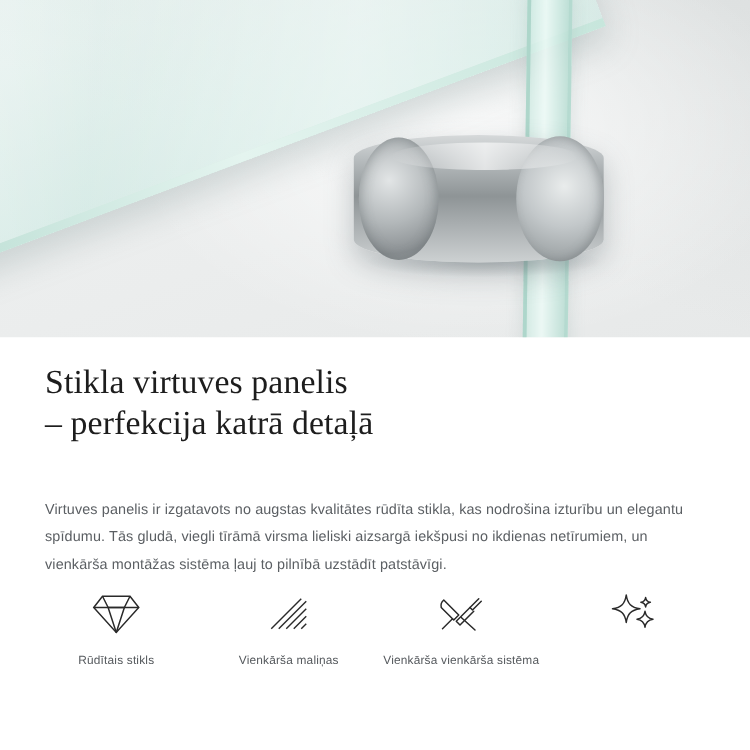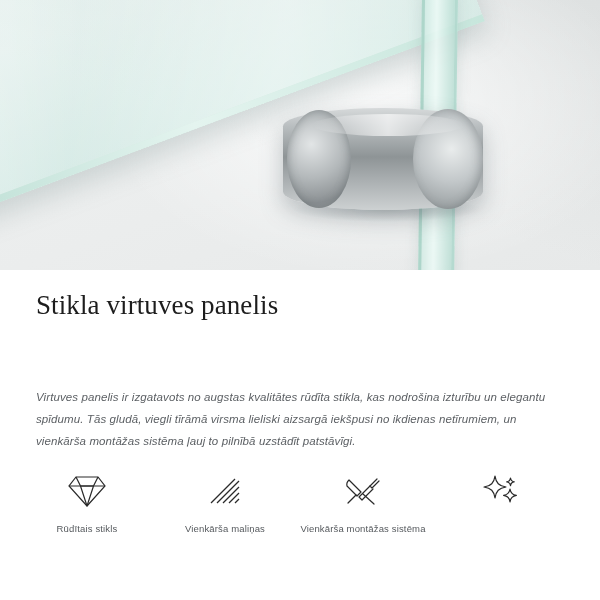--- a/index.html
+++ b/index.html
@@ -150,33 +150,32 @@
     color: #1d1d1d;
     font-weight: 400;
     letter-spacing: 0.1px;
   }
   .headline .l2 {
     display: block;
   }
   .body-copy {
     position: absolute;
     left: 36px;
-    top: 104px;
+    top: 115px;
     width: 530px;
     font-size: 11.5px;
     line-height: 22px;
     color: #5b5f63;
     letter-spacing: 0.1px;
-    font-style: italic;
   }
 
   
   .features {
     position: absolute;
-    left: 18px;
+    left: 24px;
     top: 200px;
     width: 552px;
     display: flex;
     justify-content: space-between;
   }
   .feature {
     width: 138px;
     text-align: center;
   }
   .feature-icon {
@@ -214,20 +213,21 @@
       <div class="standoff-face"></div>
       <div class="standoff-cap"></div>
       <div class="standoff-gloss"></div>
     </div>
   </div>
 
   <div class="content">
 
     <div class="headline">
       <span>Stikla virtuves panelis</span>
+      <span class="l2">– perfekcija katrā detaļā</span>
     </div>
 
     <p class="body-copy">Virtuves panelis ir izgatavots no augstas kvalitātes rūdīta stikla, kas nodrošina izturību un elegantu spīdumu. Tās gludā, viegli tīrāmā virsma lieliski aizsargā iekšpusi no ikdienas netīrumiem, un vienkārša montāžas sistēma ļauj to pilnībā uzstādīt patstāvīgi.</p>
 
     <div class="features">
 
       <div class="feature">
         <div class="feature-icon">
           <svg width="40" height="36" viewBox="0 0 40 36" fill="none" stroke="#2a2a2a" stroke-width="1.2">
             <path d="M9 4 H31 L38 13 L20 33 L2 13 Z"></path>
@@ -256,21 +256,21 @@
       <div class="feature">
         <div class="feature-icon">
           <svg width="40" height="36" viewBox="0 0 40 36" fill="none" stroke="#2a2a2a" stroke-width="1.2" stroke-linecap="round" stroke-linejoin="round">
             <path d="M6 7 L18 19 L14 23 L4 13 A6 6 0 0 1 6 7 Z"></path>
             <path d="M20 21 L31 31"></path>
             <path d="M34 6 L27 13 L29 15 L36 8"></path>
             <path d="M27 13 L16 24 L19 27 L30 16"></path>
             <path d="M5 30 L13 22"></path>
           </svg>
         </div>
-        <div class="feature-label">Vienkārša montāžas sistēma</div>
+        <div class="feature-label">Vienkārša vienkārša sistēma</div>
       </div>
 
       <div class="feature">
         <div class="feature-icon">
           <svg width="40" height="36" viewBox="0 0 40 36" fill="none" stroke="#2a2a2a" stroke-width="1.2" stroke-linejoin="round">
             <path d="M14 3 C15 10 18 13 25 14 C18 15 15 18 14 25 C13 18 10 15 3 14 C10 13 13 10 14 3 Z"></path>
             <path d="M29 16 C29.6 20 31.4 21.8 35.4 22.4 C31.4 23 29.6 24.8 29 28.8 C28.4 24.8 26.6 23 22.6 22.4 C26.6 21.8 28.4 20 29 16 Z"></path>
             <path d="M29.5 5 C29.8 7.4 30.9 8.5 33.3 8.8 C30.9 9.1 29.8 10.2 29.5 12.6 C29.2 10.2 28.1 9.1 25.7 8.8 C28.1 8.5 29.2 7.4 29.5 5 Z"></path>
           </svg>
         </div>

